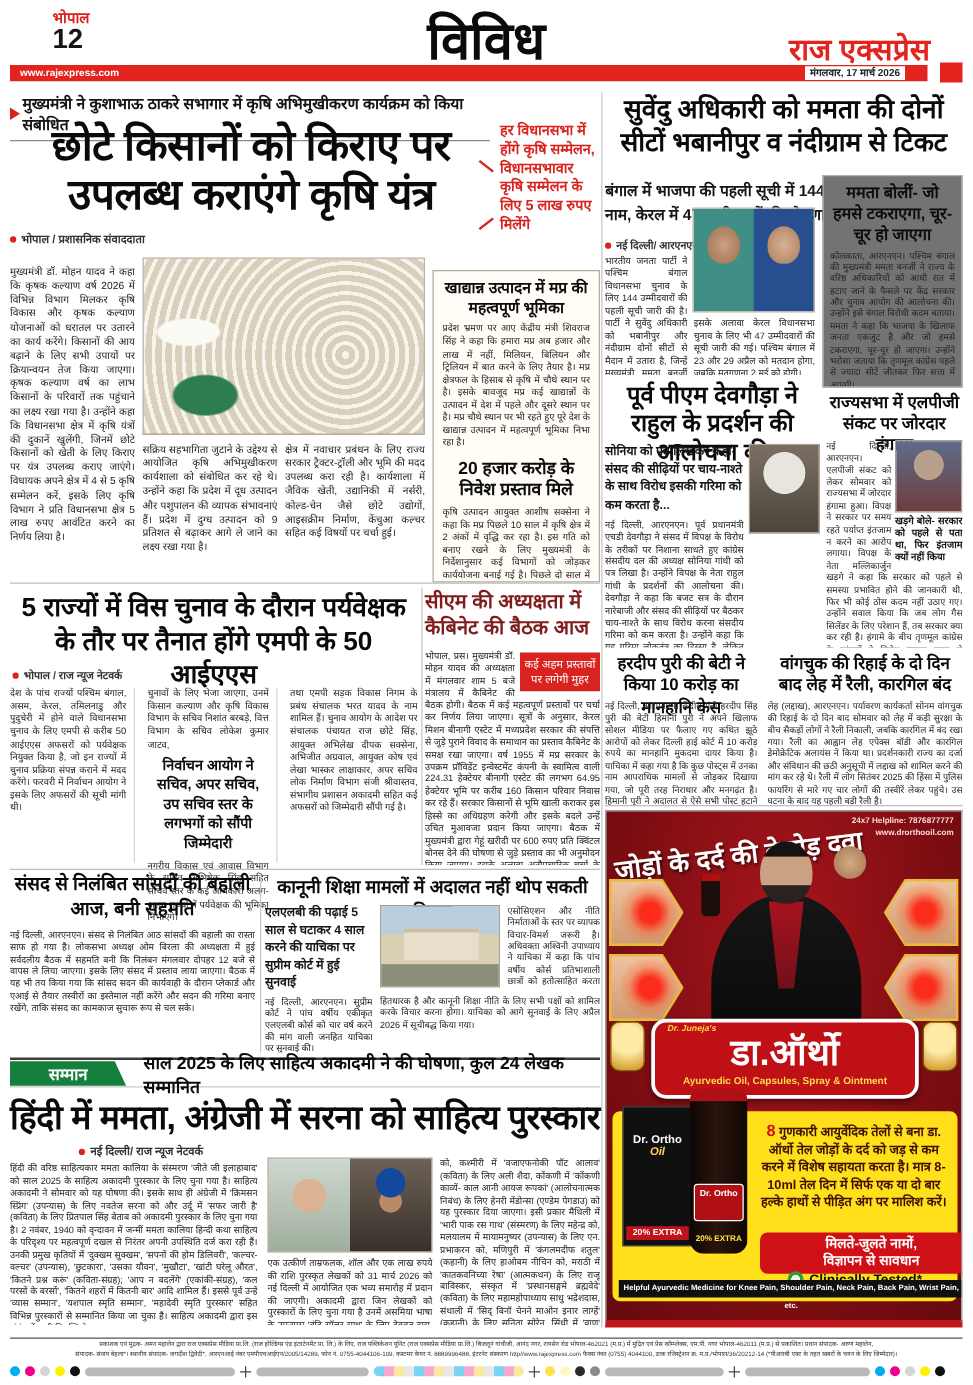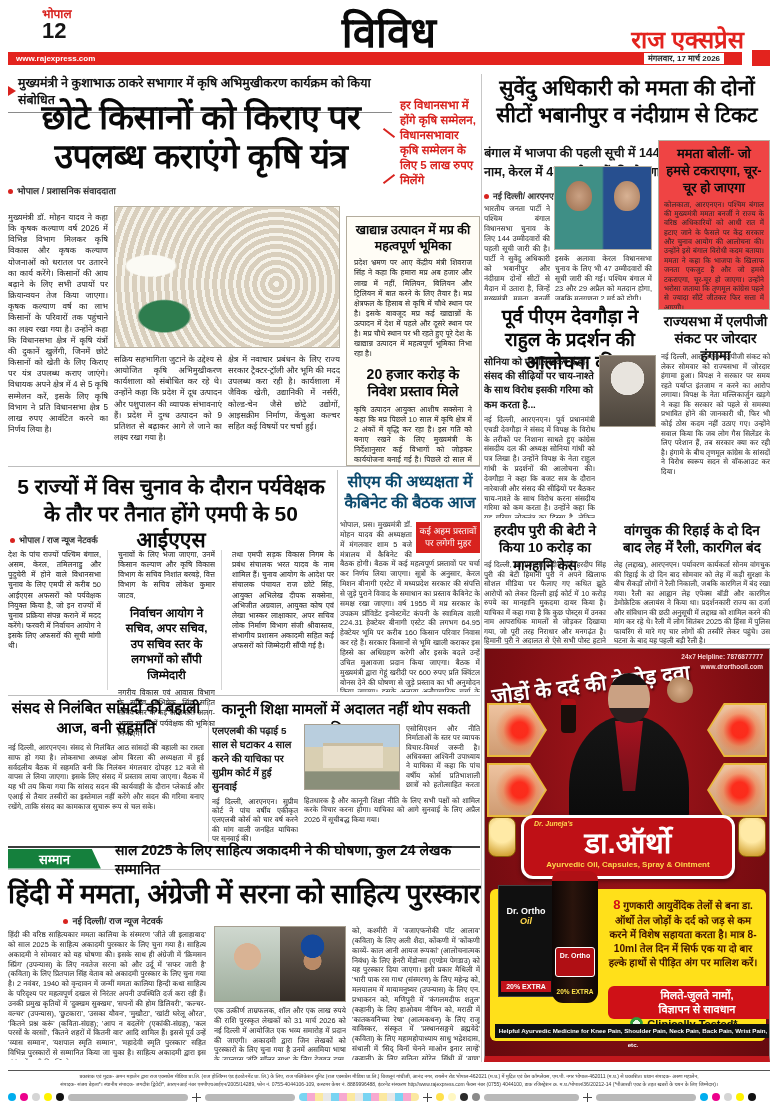--- a/index.html
+++ b/index.html
@@ -58,21 +58,21 @@
   .bjp-sub{position:absolute;left:0;top:70px;width:176px;font-size:12.5px;font-weight:700;line-height:1.5;text-align:center;color:#161616}
   .bjp-by{position:absolute;left:0;top:116px;font-size:8.5px;font-weight:700;color:#333}
   .bjp-photo{position:absolute;left:70px;top:92px;width:98px;height:84px;
       background:linear-gradient(90deg,#3f8f86 0 49%,#274f8f 51% 100%);
   }
   .bjp-photo:before,.bjp-photo:after{content:"";position:absolute;top:14px;width:26px;height:30px;border-radius:50% 50% 45% 45%;background:radial-gradient(#caa183,#9c6e4e)}
   .bjp-photo:before{left:11px}
   .bjp-photo:after{right:11px;background:radial-gradient(#d8b294,#a97c5c)}
   .bjp-c1{position:absolute;left:0;top:130px;width:66px;height:96px;font-size:7.4px;line-height:1.35}
   .bjp-c2{position:absolute;left:71px;top:180px;width:97px;height:46px;font-size:7.4px;line-height:1.35}
-  .mam{position:absolute;right:0;top:66px;width:112px;height:170px;background:#ef4444;border:1px solid #b5b0a2;padding:5px;overflow:hidden}
+  .mam{position:absolute;right:0;top:66px;width:112px;height:170px;background:#737373;border:1px solid #b5b0a2;padding:5px;overflow:hidden}
   .mam-t{font-size:13px;font-weight:800;text-align:center;line-height:1.3;color:#0c0c0c}
   .mam-b{font-size:7.2px;line-height:1.3;margin-top:3px}
   .dg-h{position:absolute;left:0;top:231px;width:172px;font-size:19px;font-weight:800;line-height:1.22;text-align:center;color:#0a0a0a}
   .dg-wrap{position:absolute;left:0;top:281px;width:172px;height:163px;overflow:hidden}
   .dg-photo{float:right;width:57px;height:72px;margin:0 0 3px 4px;border:1px solid #a79f90;
       background:radial-gradient(circle at 50% 32%, #e8e4de 0 30%, rgba(0,0,0,0) 31%),linear-gradient(#7b6f63,#4c453c)}
   .dg-sub{font-size:9.8px;font-weight:700;line-height:1.45;color:#161616}
   .dg-b{font-size:7.4px;line-height:1.33;margin-top:3px}
   .lpg-h{position:absolute;left:177px;top:240px;width:109px;font-size:13.5px;font-weight:800;line-height:1.25;text-align:center;color:#0a0a0a}
   .lpg-wrap{position:absolute;left:177px;top:278px;width:109px;height:166px;overflow:hidden;font-size:7.2px;line-height:1.33}
@@ -90,21 +90,21 @@
   .ias-h{position:absolute;left:0;top:6px;width:326px;font-size:21px;font-weight:800;line-height:1.27;text-align:center;color:#0a0a0a}
   .ias-by{position:absolute;left:2px;top:66px;font-size:8.5px;font-weight:700;color:#333}
   .ias-c{position:absolute;top:82px;height:140px;font-size:7.5px;line-height:1.35}
   .ias-c1{left:0;width:100px;border-right:1px solid #d5d5d5;padding-right:6px}
   .ias-c2{left:110px;width:104px;border-right:1px solid #d5d5d5;padding-right:6px}
   .ias-c3{left:224px;width:102px}
   .ias-cross{font-size:11.5px;font-weight:800;text-align:center;line-height:1.35;margin:5px 0;color:#0c0c0c}
 
   
   .cab{position:absolute;left:340px;top:468px;width:140px;height:226px}
-  .cab-h{position:absolute;left:0;top:4px;width:140px;font-size:16px;font-weight:800;line-height:1.3;text-align:center;color:#0c4a6e}
+  .cab-h{position:absolute;left:0;top:4px;width:140px;font-size:16px;font-weight:800;line-height:1.3;color:#7f1d1d}
   .cab-b{position:absolute;left:0;top:52px;width:140px;height:172px;font-size:7.4px;line-height:1.33}
   .cab-red{float:right;width:64px;background:#d8231f;color:#fff;font-size:9px;font-weight:400;
            text-align:center;line-height:1.3;padding:4px 3px;margin:2px 0 2px 4px}
 
   
   .par{position:absolute;left:8px;top:698px;width:196px;height:144px}
   .par-h{font-size:15px;font-weight:800;line-height:1.3;text-align:center;color:#0a0a0a}
   .par-b{margin-top:6px;height:96px;font-size:7.3px;line-height:1.34}
   .crt{position:absolute;left:212px;top:698px;width:268px;height:144px}
   .crt-h{font-size:14.5px;font-weight:800;text-align:center;color:#0a0a0a}
@@ -251,20 +251,24 @@
 
   <div class="dg-h hl">पूर्व पीएम देवगौड़ा ने राहुल के प्रदर्शन की आलोचना की</div>
   <div class="dg-wrap">
     <div class="ph dg-photo"></div>
     <div class="dg-sub">सोनिया को पत्र लिखकर कहा- संसद की सीढ़ियों पर चाय-नाश्ते के साथ विरोध इसकी गरिमा को कम करता है...</div>
     <div class="dg-b jt">नई दिल्ली, आरएनएन। पूर्व प्रधानमंत्री एचडी देवगौड़ा ने संसद में विपक्ष के विरोध के तरीकों पर निशाना साधते हुए कांग्रेस संसदीय दल की अध्यक्ष सोनिया गांधी को पत्र लिखा है। उन्होंने विपक्ष के नेता राहुल गांधी के प्रदर्शनों की आलोचना की। देवगौड़ा ने कहा कि बजट सत्र के दौरान नारेबाजी और संसद की सीढ़ियों पर बैठकर चाय-नाश्ते के साथ विरोध करना संसदीय गरिमा को कम करता है। उन्होंने कहा कि यह गरिमा लोकतंत्र का हिस्सा है, लेकिन विरोध मर्यादा में ही किया जाना चाहिए।</div>
   </div>
 
   <div class="lpg-h hl">राज्यसभा में एलपीजी संकट पर जोरदार हंगामा</div>
   <div class="lpg-wrap jt">
+    <span class="lpg-ph">
+      <span class="lpg-img" style="display:block"></span>
+      <span class="lpg-cap" style="display:block">खड़गे बोले- सरकार को पहले से पता था, फिर इंतजाम क्यों नहीं किया</span>
+    </span>
     <span>नई दिल्ली, आरएनएन। एलपीजी संकट को लेकर सोमवार को राज्यसभा में जोरदार हंगामा हुआ। विपक्ष ने सरकार पर समय रहते पर्याप्त इंतजाम न करने का आरोप लगाया। विपक्ष के नेता मल्लिकार्जुन खड़गे ने कहा कि सरकार को पहले से समस्या प्रभावित होने की जानकारी थी, फिर भी कोई ठोस कदम नहीं उठाए गए। उन्होंने सवाल किया कि जब लोग गैस सिलेंडर के लिए परेशान हैं, तब सरकार क्या कर रही है। हंगामे के बीच तृणमूल कांग्रेस के सांसदों ने विरोध स्वरूप सदन से वॉकआउट कर दिया।</span>
   </div>
 
   <div class="hp-h hl">हरदीप पुरी की बेटी ने किया 10 करोड़ का मानहानि केस</div>
   <div class="hp-b jt">नई दिल्ली, आरएनएन। केंद्रीय मंत्री हरदीप सिंह पुरी की बेटी हिमानी पुरी ने अपने खिलाफ सोशल मीडिया पर फैलाए गए कथित झूठे आरोपों को लेकर दिल्ली हाई कोर्ट में 10 करोड़ रुपये का मानहानि मुकदमा दायर किया है। याचिका में कहा गया है कि कुछ पोस्ट्स में उनका नाम आपराधिक मामलों से जोड़कर दिखाया गया, जो पूरी तरह निराधार और मनगढ़ंत है। हिमानी पुरी ने अदालत से ऐसे सभी पोस्ट हटाने और संबंधित सोशल मीडिया हैंडल्स पर कार्रवाई की मांग की है।</div>
   <div class="wc-h hl">वांगचुक की रिहाई के दो दिन बाद लेह में रैली, कारगिल बंद</div>
   <div class="wc-b jt">लेह (लद्दाख), आरएनएन। पर्यावरण कार्यकर्ता सोनम वांगचुक की रिहाई के दो दिन बाद सोमवार को लेह में कड़ी सुरक्षा के बीच सैकड़ों लोगों ने रैली निकाली, जबकि कारगिल में बंद रखा गया। रैली का आह्वान लेह एपेक्स बॉडी और कारगिल डेमोक्रेटिक अलायंस ने किया था। प्रदर्शनकारी राज्य का दर्जा और संविधान की छठी अनुसूची में लद्दाख को शामिल करने की मांग कर रहे थे। रैली में लोग सितंबर 2025 की हिंसा में पुलिस फायरिंग से मारे गए चार लोगों की तस्वीरें लेकर पहुंचे। उस घटना के बाद यह पहली बड़ी रैली है।</div>
 </div>
 
 <div class="hline" style="left:8px;top:466px;width:472px"></div>

